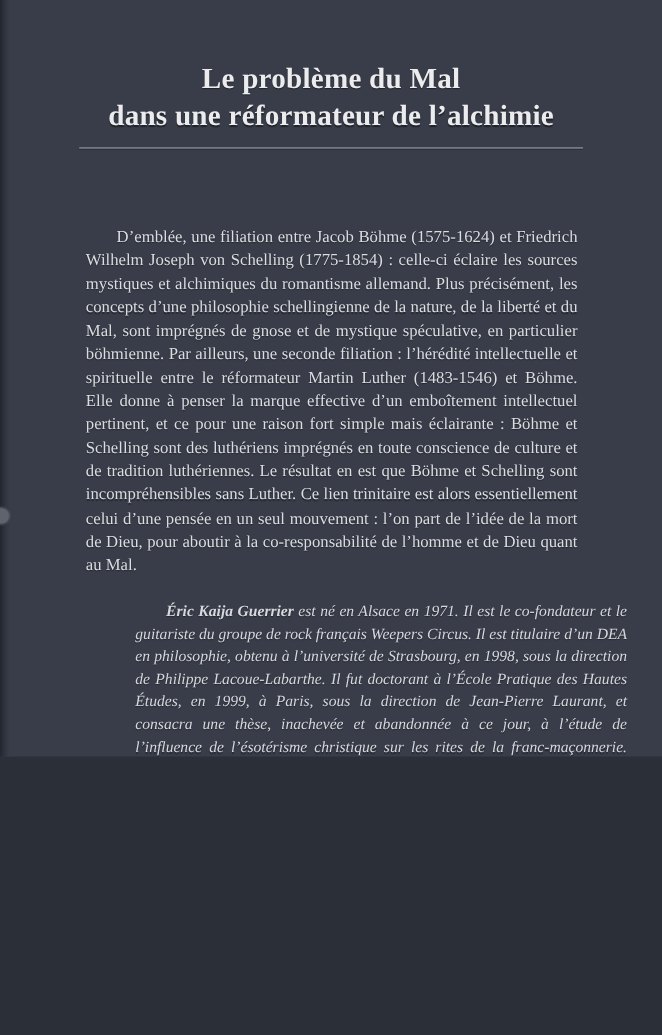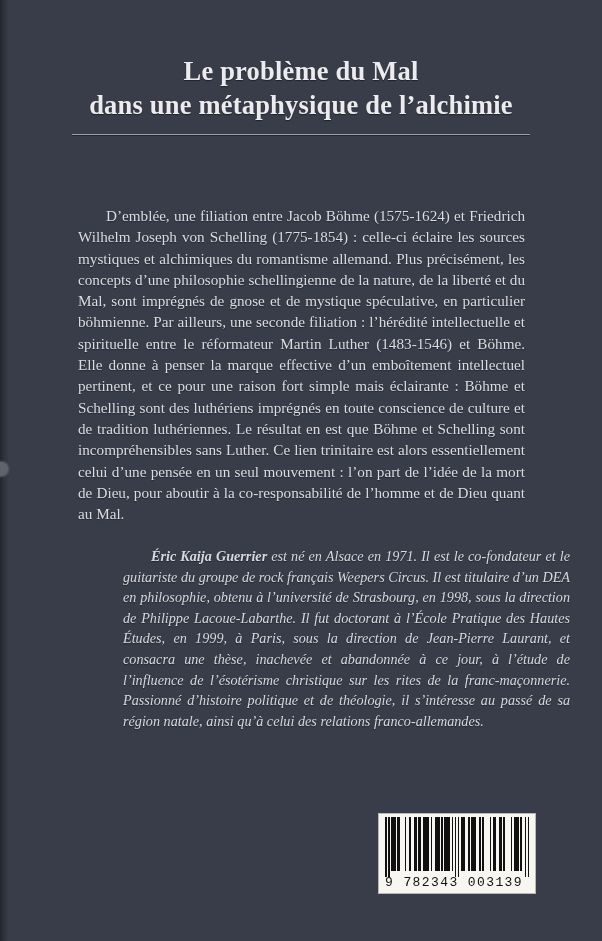--- a/index.html
+++ b/index.html
@@ -6,21 +6,21 @@
     margin: 0;
     padding: 0;
     background: #2b2f38;
   }
   body {
     font-family: "Liberation Serif", serif;
   }
   .cover {
     position: relative;
     width: 602px;
-    height: 941px;
+    height: 688px;
     background: #383d49;
     overflow: hidden;
     box-sizing: border-box;
   }
   
   .spine-shadow {
     position: absolute;
     left: 0; top: 0;
     width: 9px; height: 941px;
     background: linear-gradient(to right, #23262e 0%, #31353f 55%, #383d49 100%);
@@ -152,21 +152,21 @@
 </head>
 <body>
 
 <div class="cover">
 
   <div class="spine-shadow"></div>
   <div class="spine-mark"></div>
 
   <div class="title-block">
     <div class="title-line">Le problème du Mal</div>
-    <div class="title-line">dans une métaphysique de l’alchimie</div>
+    <div class="title-line">dans une réformateur de l’alchimie</div>
   </div>
 
   <div class="rule"></div>
 
 
   <div class="blurb">D’emblée, une filiation entre Jacob Böhme (1575-1624) et Friedrich Wilhelm Joseph von Schelling (1775-1854) : celle-ci éclaire les sources mystiques et alchimiques du romantisme allemand. Plus précisément, les concepts d’une philosophie schellingienne de la nature, de la liberté et du Mal, sont imprégnés de gnose et de mystique spéculative, en particulier böhmienne. Par ailleurs, une seconde filiation : l’hérédité intellectuelle et spirituelle entre le réformateur Martin Luther (1483-1546) et Böhme. Elle donne à penser la marque effective d’un emboîtement intellectuel pertinent, et ce pour une raison fort simple mais éclairante : Böhme et Schelling sont des luthériens imprégnés en toute conscience de culture et de tradition luthériennes. Le résultat en est que Böhme et Schelling sont incompréhensibles sans Luther. Ce lien trinitaire est alors essentiellement celui d’une pensée en un seul mouvement : l’on part de l’idée de la mort de Dieu, pour aboutir à la co-responsabilité de l’homme et de Dieu quant au Mal.</div>
 
   <div class="bio"><span class="author">Éric Kaija Guerrier</span><span> est né en Alsace en 1971. Il est le co-fondateur et le guitariste du groupe de rock français Weepers Circus. Il est titulaire d’un DEA en philosophie, obtenu à l’université de Strasbourg, en 1998, sous la direction de Philippe Lacoue-Labarthe. Il fut doctorant à l’École Pratique des Hautes Études, en 1999, à Paris, sous la direction de Jean-Pierre Laurant, et consacra une thèse, inachevée et abandonnée à ce jour, à l’étude de l’influence de l’ésotérisme christique sur les rites de la franc-maçonnerie. Passionné d’histoire politique et de théologie, il s’intéresse au passé de sa région natale, ainsi qu’à celui des relations franco-allemandes.</span></div>
 
 

